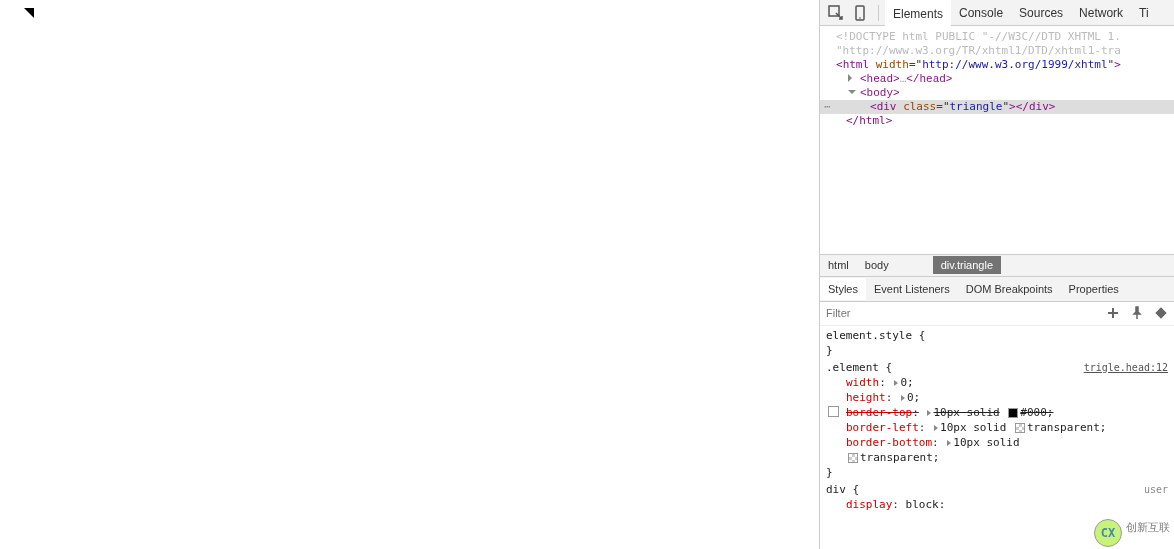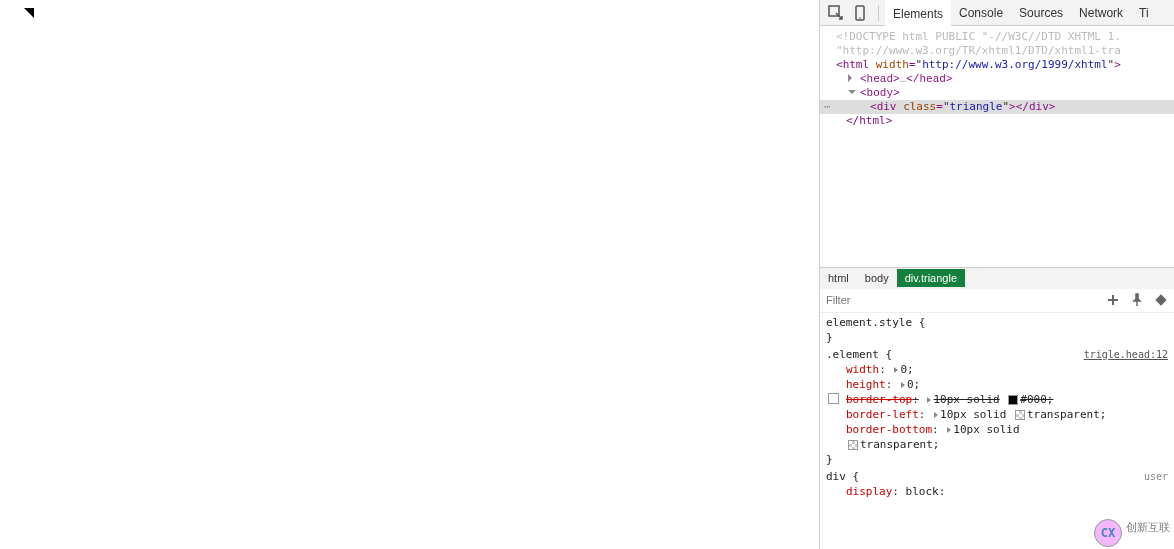--- a/index.html
+++ b/index.html
@@ -121,22 +121,23 @@
   border-top: 1px solid #ccc;
   height: 22px;
   font-size: 11px;
   background: #f3f3f3;
 }
 .crumb {
   padding: 3px 8px;
   cursor: default;
 }
 .crumb.active {
-  background: #15803d;
+  background: #737373;
   color: #fff;
+  margin-left: 36px;
 }
 
 
 .styles-tabs {
   display: flex;
   align-items: center;
   border-top: 1px solid #ccc;
   border-bottom: 1px solid #ccc;
   height: 26px;
   background: #f3f3f3;
@@ -229,21 +230,21 @@
 .wm-circle {
   width: 28px; height: 28px;
   border-radius: 50%;
   border: 1px solid #888;
   display: flex;
   align-items: center;
   justify-content: center;
   font-size: 12px;
   font-weight: bold;
   color: #2a6ea8;
-  background: #f0abfc;
+  background: #bef264;
   margin-top: 11px;
 }
 </style>
 </head>
 <body>
 
 <div class="content-pane">
   <div class="triangle-shape"></div>
 </div>
 
@@ -279,20 +280,26 @@
     <div class="dom-line l4 sel"><span class="c-punc">&lt;</span><span class="c-tag">div</span> <span class="c-attr">class</span><span class="c-punc">=</span>"<span class="c-val">triangle</span>"<span class="c-punc">&gt;&lt;/</span><span class="c-tag">div</span><span class="c-punc">&gt;</span></div>
     <div class="dom-line l2"><span class="c-punc">&lt;/</span><span class="c-tag">html</span><span class="c-punc">&gt;</span></div>
   </div>
 
   <div class="breadcrumb">
     <div class="crumb">html</div>
     <div class="crumb">body</div>
     <div class="crumb active">div.triangle</div>
   </div>
 
+  <div class="styles-tabs">
+    <div class="stab active">Styles</div>
+    <div class="stab">Event Listeners</div>
+    <div class="stab">DOM Breakpoints</div>
+    <div class="stab">Properties</div>
+  </div>
 
   <div class="filter-row">
     <input class="filter-input" placeholder="Filter" style="">
     <div class="filter-icons">
       <div class="ficon">
           <svg viewBox="0 0 14 14">
             <path d="M7 2v10M2 7h10" stroke="#666" stroke-width="2"></path>
           </svg>
         </div>
       <div class="ficon">

